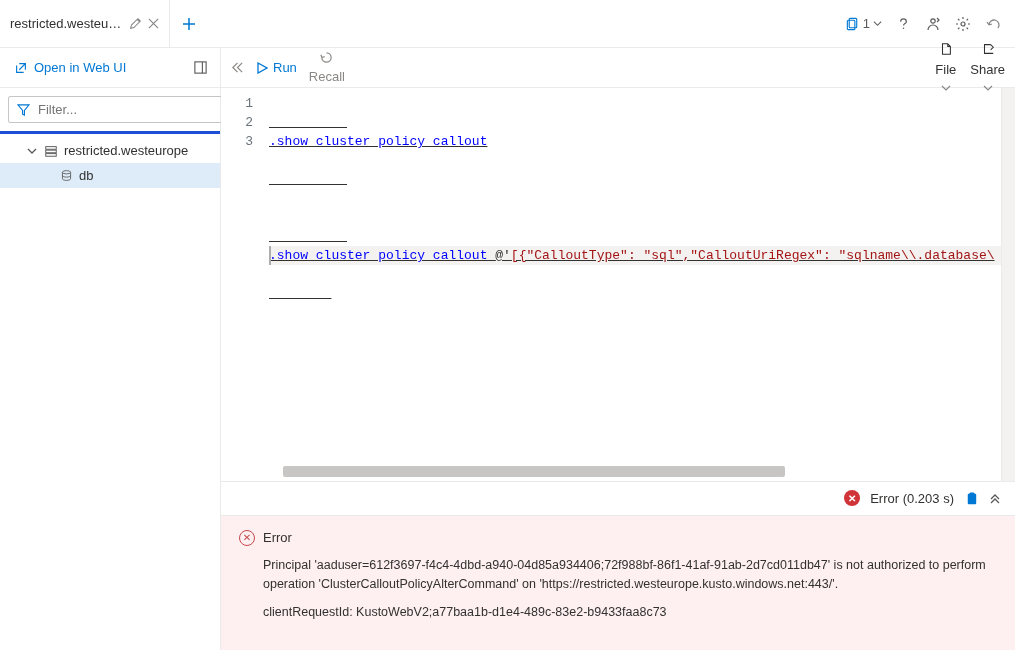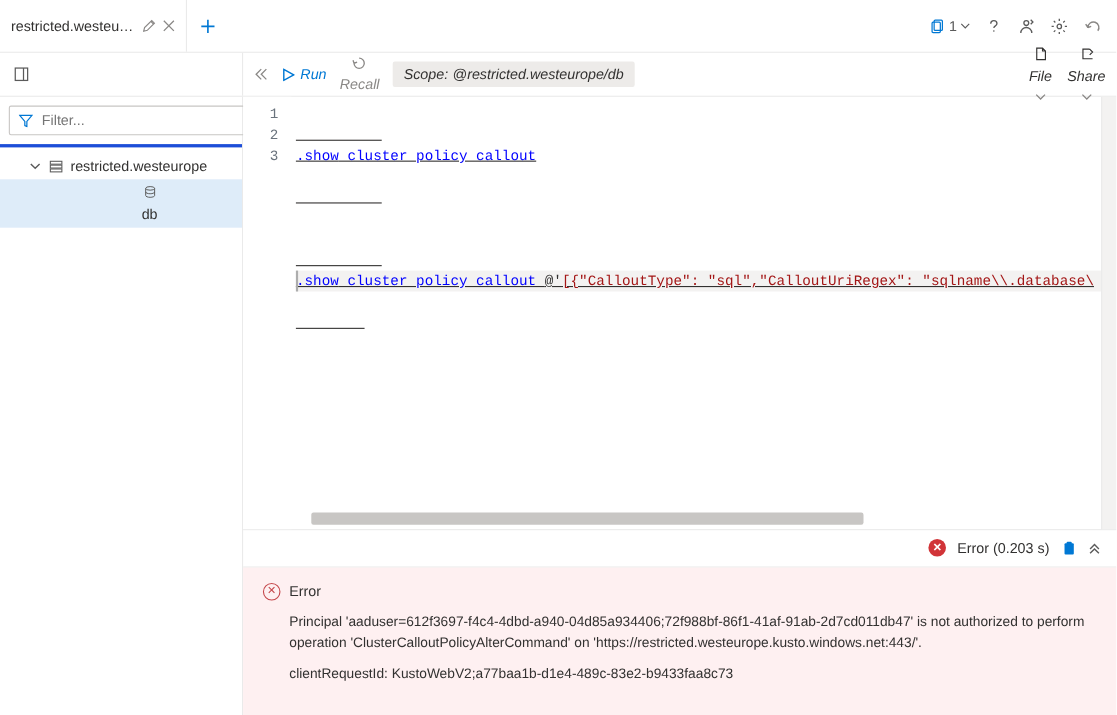--- a/index.html
+++ b/index.html
@@ -17,21 +17,21 @@
   .topright { display: flex; align-items: center; gap: 14px; padding-right: 14px; color: #5b5b5b; }
   .topright .grp { display: flex; align-items: center; gap: 3px; }
   .iconbtn { display: inline-flex; align-items: center; justify-content: center; color: #5b5b5b; }
 
   
   .toolbar-row { display: flex; align-items: stretch; height: 40px; border-bottom: 1px solid #eaeaea; }
   .left-tools  { width: 221px; display: flex; align-items: center; padding: 0 8px; gap: 8px; border-right: 1px solid #eaeaea; justify-content: space-between;}
   .openweb { display: flex; align-items: center; gap: 6px; color: #0078d4; padding: 4px 6px; }
   .panel-toggle { color: #5b5b5b; padding: 4px; }
 
-  .right-tools { flex: 1; display: flex; align-items: center; padding: 0 10px; gap: 16px; font-style: italic; }
+  .right-tools { flex: 1; display: flex; align-items: center; padding: 0 10px; gap: 16px; }
   .rt-left { display: flex; align-items: center; gap: 12px; }
   .rt-spacer { flex: 1; }
   .rt-right { display: flex; align-items: center; gap: 14px; }
   .btngray { color: #8a8886; display: inline-flex; align-items: center; gap: 5px; flex-direction: column; }
   .run { color: #0078d4; display: inline-flex; align-items: center; gap: 5px; }
   .scope { background: #edebe9; padding: 4px 10px; border-radius: 2px; display: inline-flex; gap: 4px; }
   .scope .label { color: #323130; }
   .scope .val { color: #323130; }
   .filemenu { display: inline-flex; align-items: center; gap: 6px; color: #323130; flex-direction: column; }
   .chev { color: #8a8886; }
@@ -41,21 +41,21 @@
   .sidebar { width: 221px; border-right: 1px solid #eaeaea; display: flex; flex-direction: column; }
   .filter-row { display: flex; align-items: center; gap: 8px; padding: 8px; border-bottom: 3px solid #1d4ed8; }
   .filter-box { flex: 1; display: flex; align-items: center; gap: 8px; border: 1px solid #c8c6c4; border-radius: 2px; padding: 5px 8px; color: #8a8886; }
   .filter-box input { border: none; outline: none; flex: 1; font-size: 13px; color: #323130; background: transparent; }
   .pin-icon { color: #8a8886; padding: 4px; }
 
   .tree { flex: 1; overflow: auto; padding-top: 4px; }
   .tree-row { display: flex; align-items: center; gap: 6px; padding: 5px 8px; }
   .tree-row.level-0 { padding-left: 26px; }
   .tree-row.level-1 { padding-left: 60px; }
-  .tree-row.selected { background: #deecf9; flex-direction: column; }
+  .tree-row.selected { background: #deecf9; }
   .tree-caret { color: #5b5b5b; width: 12px; display: inline-flex; justify-content: center; }
   .tree-icon { color: #5b5b5b; }
 
   
   .editor-col { flex: 1; display: flex; flex-direction: column; min-width: 0; }
   .editor-wrap { flex: 1; display: flex; min-height: 0; position: relative; border-bottom: 1px solid #eaeaea; }
   .gutter { width: 44px; background: #fff; color: #237893; text-align: right; padding: 6px 12px 6px 6px; font-family: Consolas, "Courier New", monospace; font-size: 13px; line-height: 19px; user-select: none; }
   .gutter div { color: #6a737d; }
   .code { flex: 1; font-family: Consolas, "Courier New", monospace; font-size: 13px; line-height: 19px; padding: 6px 0 6px 4px; white-space: pre; overflow: hidden; position: relative; text-decoration: underline; }
   .code .line { height: 19px; }
@@ -142,20 +142,26 @@
       <span class="iconbtn">
         <svg width="16" height="16" viewBox="0 0 16 16">
             <path fill="none" stroke="#8a8886" stroke-width="1.3" d="M4 9a5 5 0 119 3M4 9l-2-3M4 9l3-1"></path>
           </svg>
       </span>
     </div>
   </div>
 
   <div class="toolbar-row">
     <div class="left-tools">
+      <div class="openweb">
+        <svg width="14" height="14" viewBox="0 0 16 16">
+            <path fill="none" stroke="#0078d4" stroke-width="1.3" d="M6 3h7v7M13 3L6 10M11 13H3V5"></path>
+          </svg>
+        <span>Open in Web UI</span>
+      </div>
       <span class="panel-toggle iconbtn">
         <svg width="15" height="15" viewBox="0 0 16 16">
             <rect x="2" y="2" width="12" height="12" fill="none" stroke="#5b5b5b" stroke-width="1.2"></rect>
             <line x1="10" y1="2" x2="10" y2="14" stroke="#5b5b5b" stroke-width="1.2"></line>
           </svg>
       </span>
     </div>
     <div class="right-tools">
       <div class="rt-left">
         <span class="btngray">
@@ -167,24 +173,20 @@
           <svg width="12" height="12" viewBox="0 0 12 12">
               <path fill="none" stroke="#0078d4" stroke-width="1.3" d="M2 1l9 5-9 5z"></path>
             </svg>
           <span>Run</span>
         </span>
         <span class="btngray">
           <svg width="13" height="13" viewBox="0 0 14 14">
               <path fill="none" stroke="#8a8886" stroke-width="1.3" d="M2 7a5 5 0 105-5M2 7l-1-3M2 7l3-1"></path>
             </svg>
           <span>Recall</span>
-        </span>
-        <span class="scope">
-          <span class="label">Scope:</span>
-          <span class="val">@restricted.westeurope/db</span>
         </span>
       </div>
       <div class="rt-spacer"></div>
       <div class="rt-right">
         <span class="filemenu">
           <svg width="14" height="14" viewBox="0 0 16 16">
               <path fill="none" stroke="#323130" stroke-width="1.2" d="M4 2h6l3 3v9H4zM10 2v3h3"></path>
             </svg>
           <span>File</span>
           <span class="chev">

